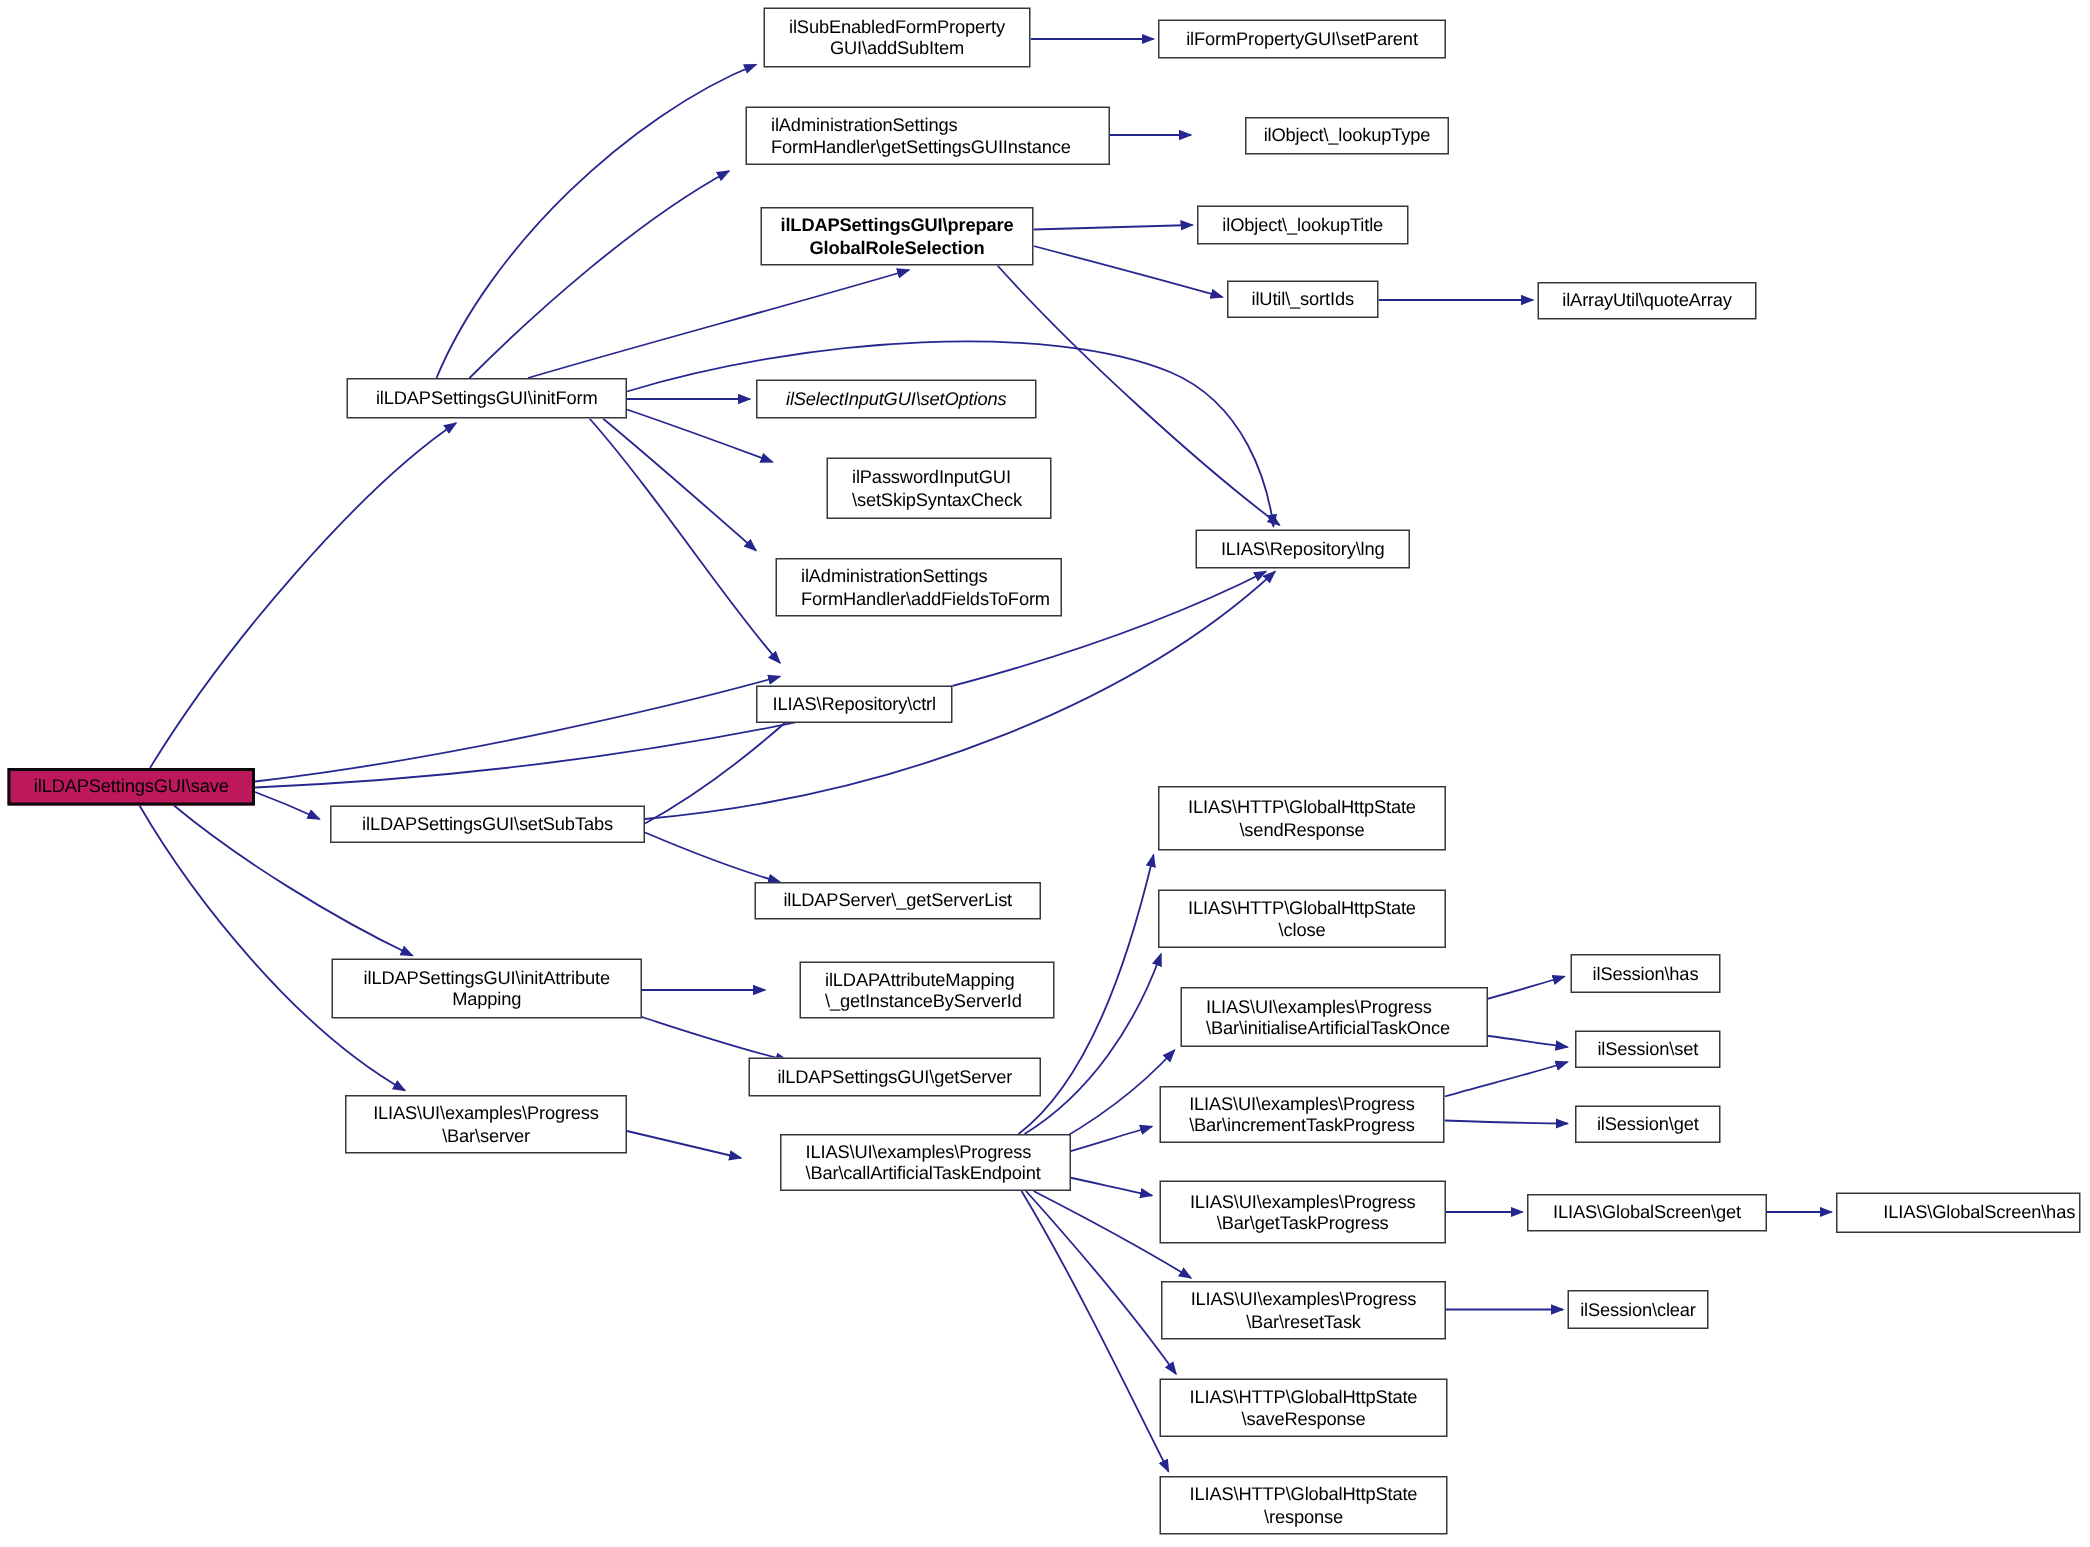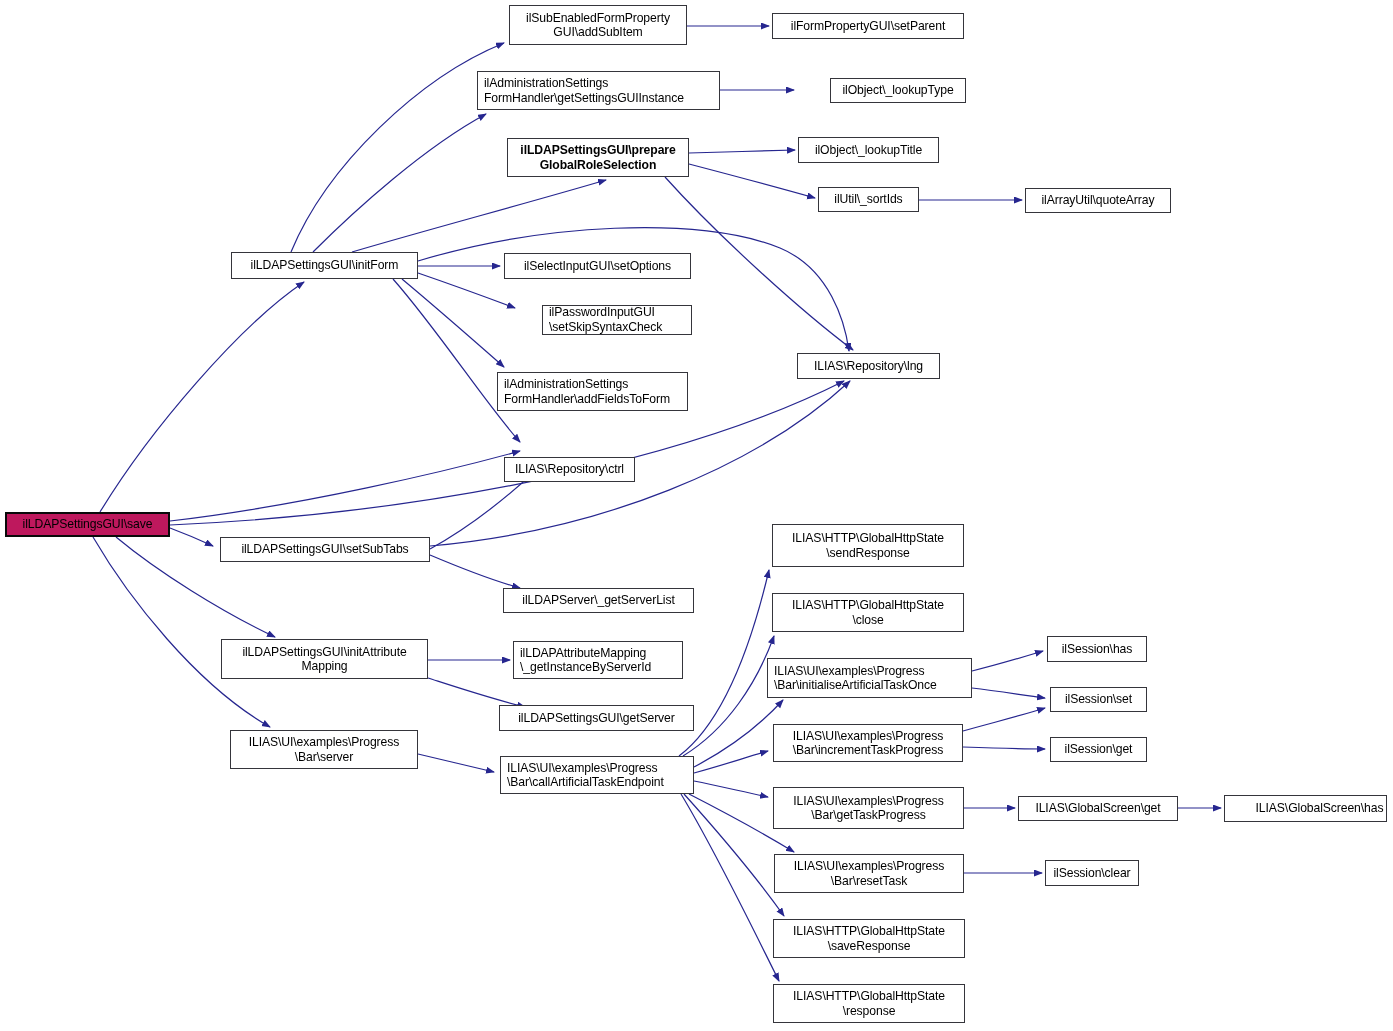--- a/index.html
+++ b/index.html
@@ -29,21 +29,21 @@
     flex-direction:column;
     justify-content:center;
     align-items:center;
     font-size:12.2px;
     line-height:14.5px;
     color:#000000;
     white-space:nowrap;
     letter-spacing:-0.1px;
     cursor:pointer;
   }
-  .node.left { align-items:flex-start; padding-left:6px; }
+  .node.left { align-items:flex-start; padding-left:16px;margin-left:20px; }
   .node.root {
     background:#be185d;
     border:2px solid #0a0a0a;
   }
 </style>
 </head>
 <body>
 
 <div class="stage">
   <svg id="edge-layer" viewBox="0 0 1393 1031" xmlns="http://www.w3.org/2000/svg">
@@ -119,24 +119,24 @@
         <span class="ln">GUI\addSubItem</span>
       </div>
       <div class="node left" style="left: 477px; top: 71px; width: 243px; height: 39px;">
         <span class="ln">ilAdministrationSettings</span>
         <span class="ln">FormHandler\getSettingsGUIInstance</span>
       </div>
       <div class="node" style="left: 507px; top: 138px; width: 182px; height: 39px; font-weight: bold;">
         <span class="ln">ilLDAPSettingsGUI\prepare</span>
         <span class="ln">GlobalRoleSelection</span>
       </div>
-      <div class="node" style="left: 504px; top: 253px; width: 187px; height: 26px;">
+      <div class="node" style="left: 504px; top: 253px; width: 187px; height: 26px; font-style: italic;">
         <span class="ln">ilSelectInputGUI\setOptions</span>
       </div>
-      <div class="node left" style="left: 542px; top: 305px; width: 150px; height: 30px; justify-content: flex-end;">
+      <div class="node left" style="left: 531px; top: 305px; width: 150px; height: 41px;">
         <span class="ln">ilPasswordInputGUI</span>
         <span class="ln">\setSkipSyntaxCheck</span>
       </div>
       <div class="node left" style="left: 497px; top: 372px; width: 191px; height: 39px;">
         <span class="ln">ilAdministrationSettings</span>
         <span class="ln">FormHandler\addFieldsToForm</span>
       </div>
       <div class="node" style="left: 504px; top: 437px; width: 131px; height: 25px; margin-top: 20px;">
         <span class="ln">ILIAS\Repository\ctrl</span>
       </div>

